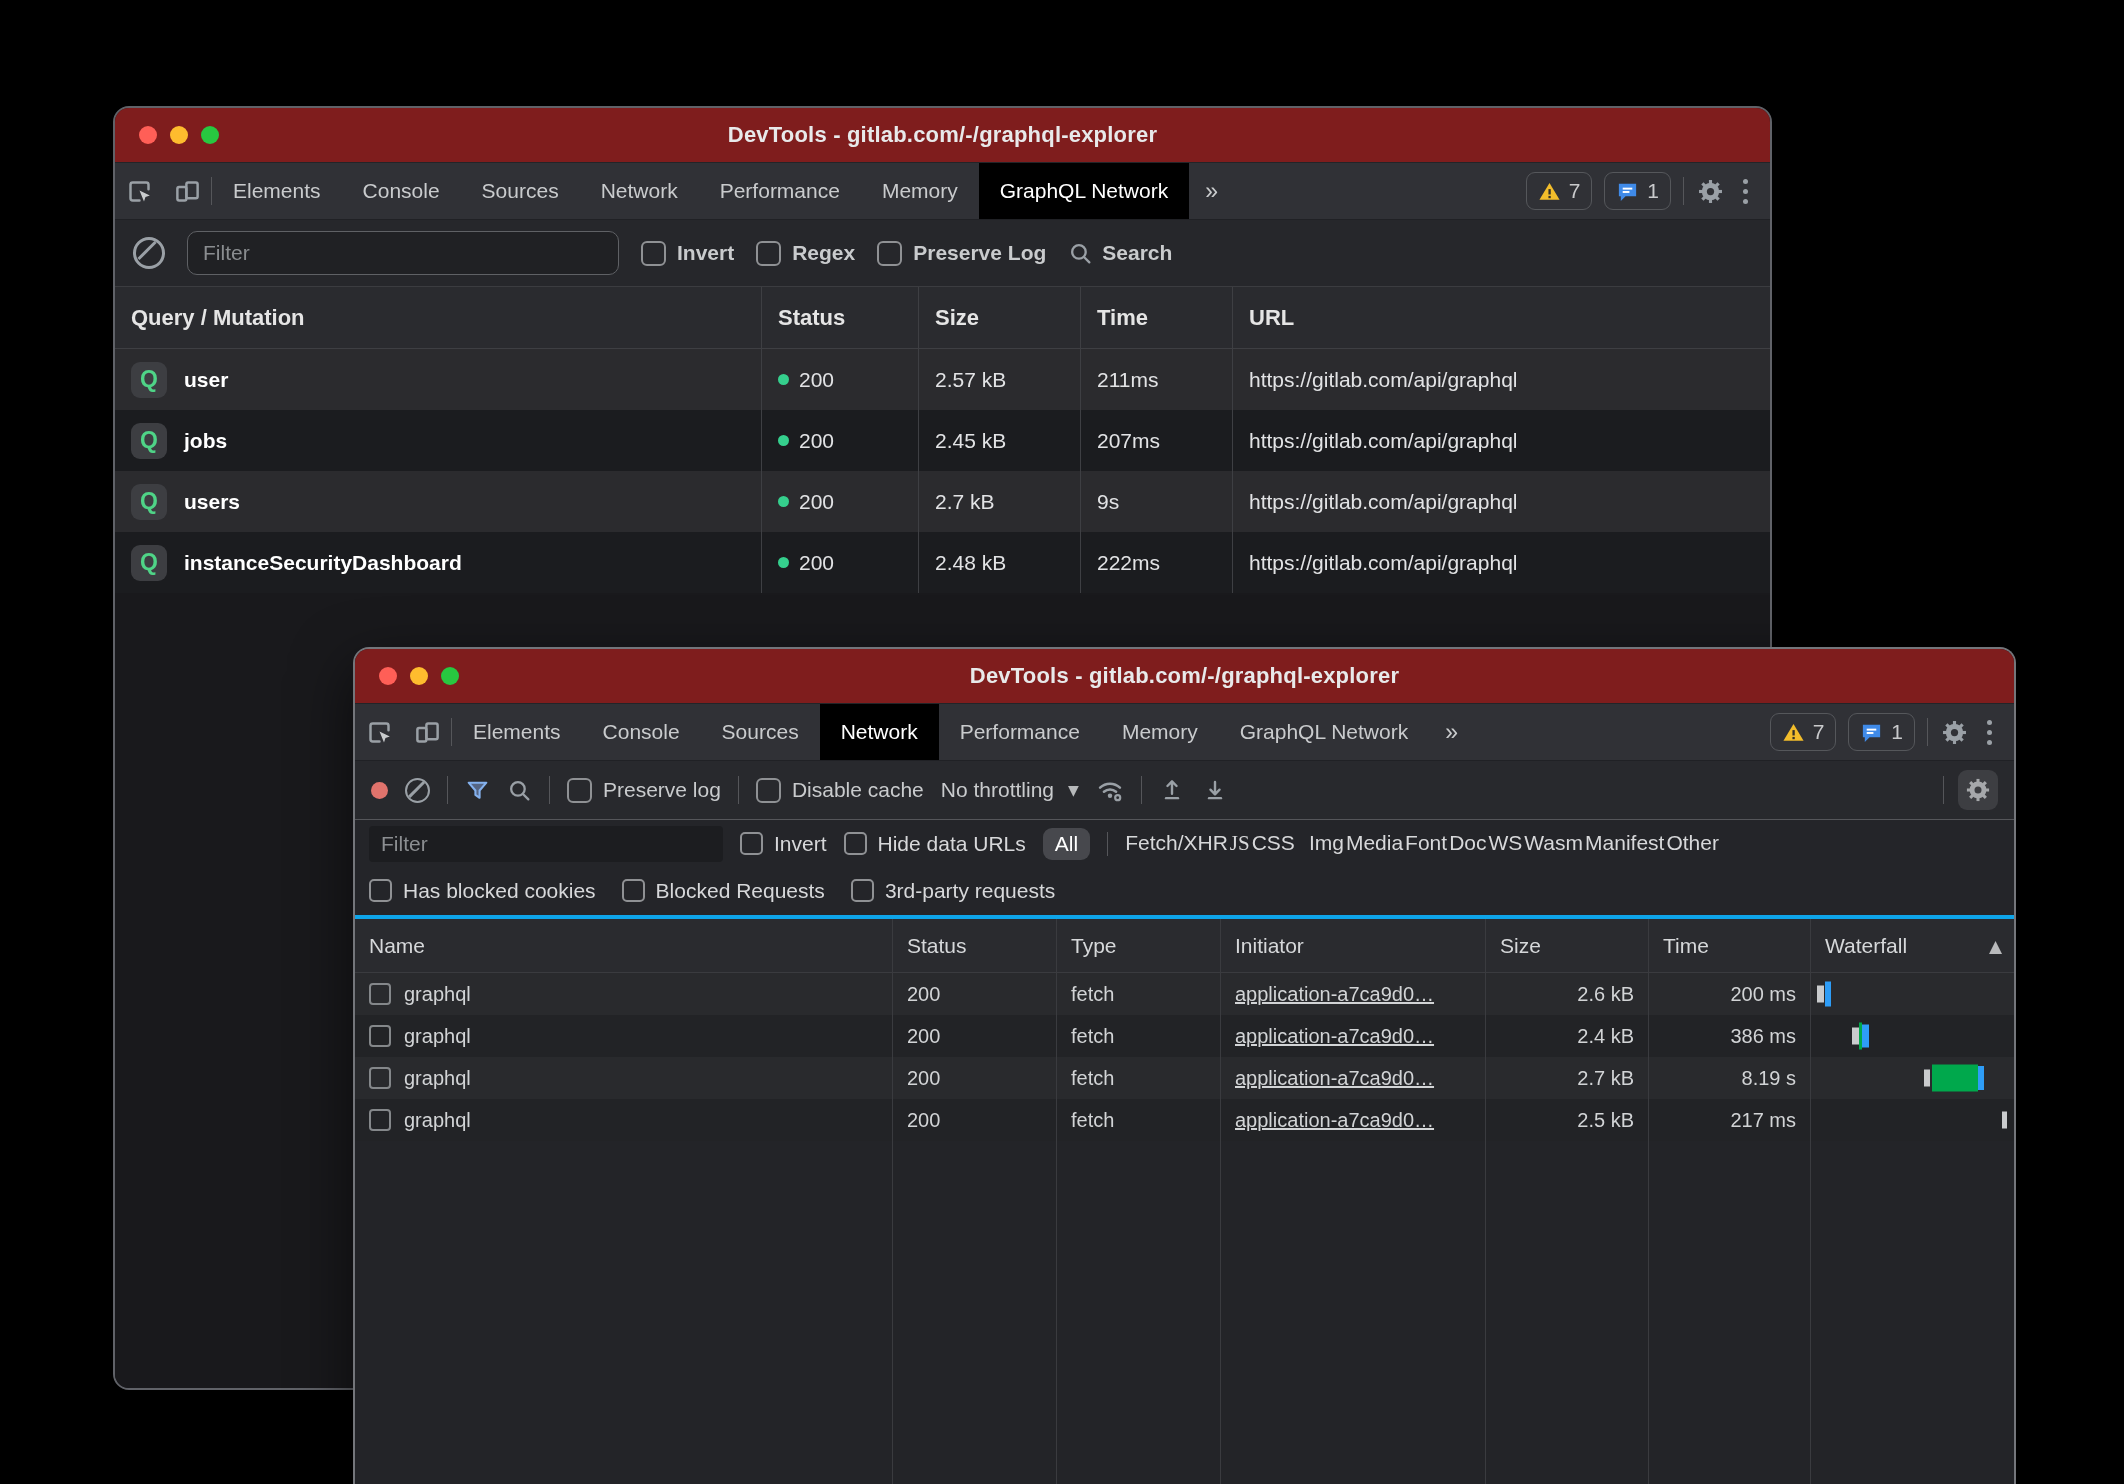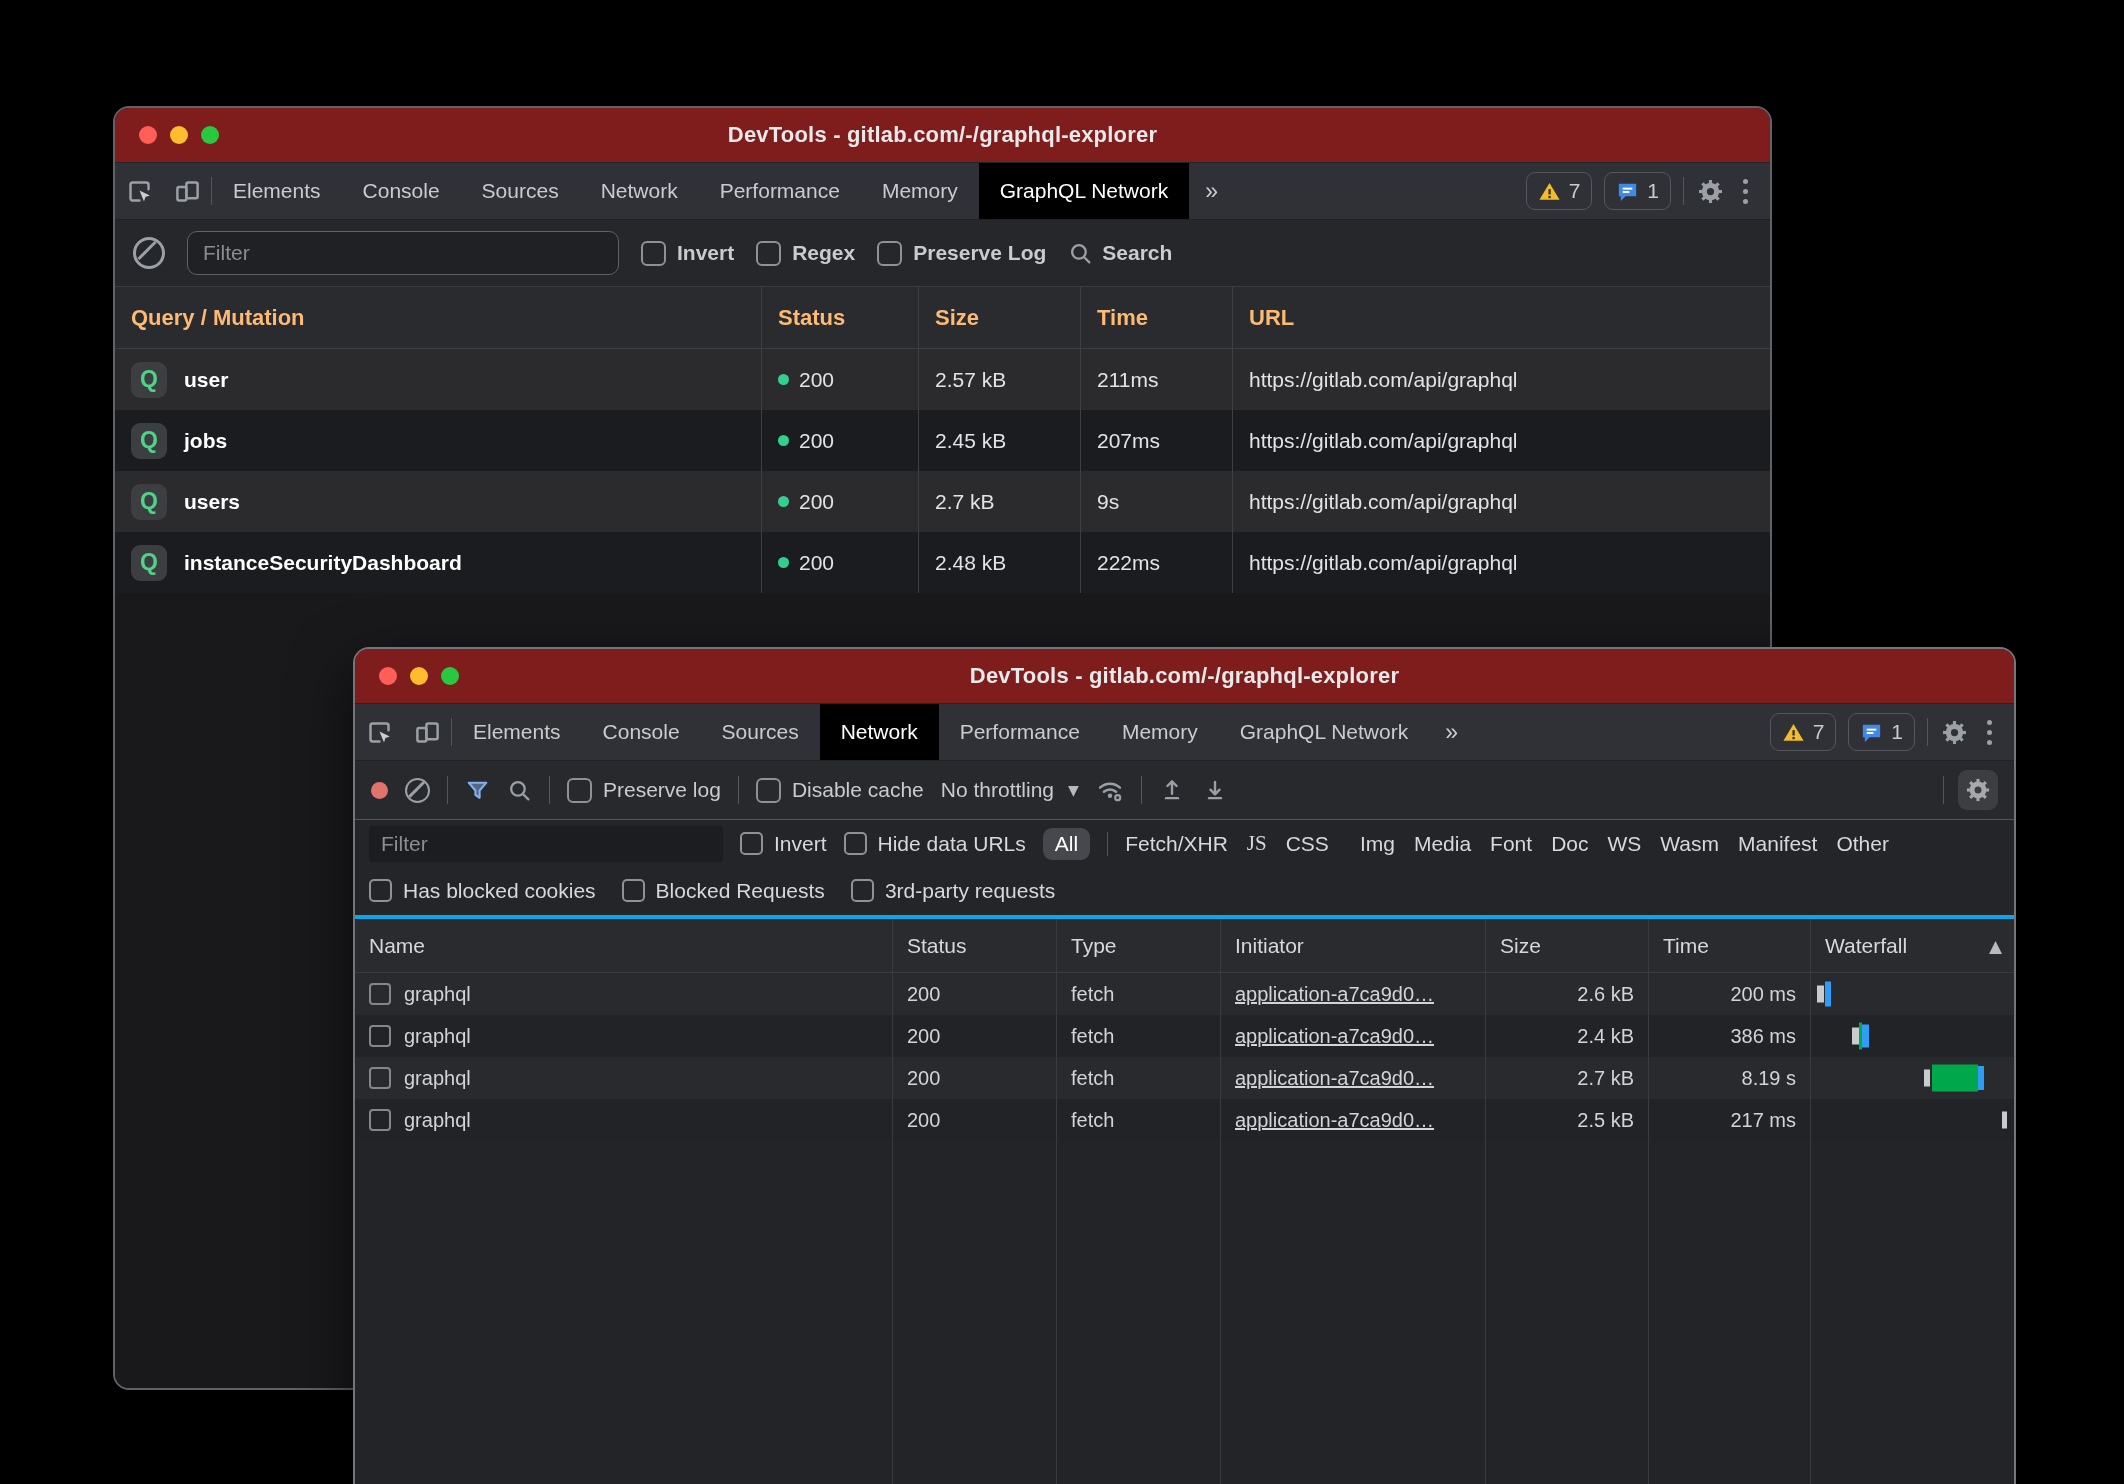--- a/index.html
+++ b/index.html
@@ -46,21 +46,21 @@
   .cbgroup{display:flex;align-items:flex-start;gap:11px;cursor:pointer;}
   
   .gql-toolbar{height:66px;flex:0 0 auto;background:#26272b;display:flex;align-items:center;
     gap:22px;padding:0 18px;color:#c9cbcd;font-size:21px;font-weight:600;border-bottom:1px solid #3b3c40;}
   .gql-filter{width:400px;height:42px;background:#202124;border:1.5px solid #5f6165;border-radius:10px;
     color:#dadcdd;font-size:21px;padding:0 15px;outline:none;font-family:"Liberation Sans",sans-serif;}
   .gql-filter::placeholder{color:#8a8d90;font-weight:400;}
   .searchlbl{display:flex;align-items:center;gap:9px;cursor:pointer;}
   .gql-grid{display:grid;grid-template-columns:646px 157px 162px 152px 1fr;}
   .gql-head{height:61px;background:#2a2b2f;border-bottom:1px solid #3e3f43;flex:0 0 auto;
-    font-weight:bold;color:#fdba74;font-size:22px;}
+    font-weight:bold;color:#e5e5e5;font-size:22px;}
   .gql-grid>div{display:flex;align-items:center;padding-left:16px;overflow:hidden;white-space:nowrap;}
   .gql-grid>div:nth-child(n+2){border-left:1px solid #3e3f43;}
   .gql-row{height:61px;font-size:21px;color:#e2e3e5;flex:0 0 auto;}
   .gql-row.alt{background:#2b2b2e;}
   .gql-row:not(.alt){background:#1b1c1f;}
   .qbadge{width:36px;height:36px;border-radius:9px;background:#3d3e42;color:#4fd487;
     font-weight:bold;font-size:23px;display:flex;align-items:center;justify-content:center;margin-right:17px;flex:0 0 auto;}
   .qname{font-weight:bold;color:#fff;}
   .sdot{width:11px;height:11px;border-radius:50%;background:#35cf8d;margin-right:10px;flex:0 0 auto;}
   .gql-empty{flex:1 1 auto;background:#19191c;}
@@ -77,21 +77,21 @@
   .net-filterrow{height:47px;flex:0 0 auto;background:#242529;display:flex;align-items:center;
     gap:17px;padding:0 14px;color:#d7d8da;font-size:21px;}
   .net-filterrow2{height:48px;flex:0 0 auto;background:#242529;display:flex;align-items:center;
     gap:26px;padding:0 14px;color:#d7d8da;font-size:21px;}
   .net-filterrow .cb,.net-filterrow2 .cb{width:19px;height:19px;border-radius:5px;}
   .net-filter{width:330px;height:36px;background:#1c1d20;border:none;border-radius:4px;
     color:#dadcdd;font-size:21px;padding:0 12px;outline:none;font-family:"Liberation Sans",sans-serif;}
   .net-filter::placeholder{color:#8b8e91;}
   .chip{padding:4px 12px;border-radius:9px;cursor:pointer;white-space:nowrap;}
   .chip.selected{background:#47484d;color:#fff;}
-  .typelist{display:flex;align-items:center;gap:19px;white-space:nowrap;}
+  .typelist{display:flex;align-items:flex-start;gap:2px;white-space:nowrap;}
   .net-grid{display:grid;grid-template-columns:537px 164px 164px 265px 163px 162px 1fr;}
   .net-head{height:53px;flex:0 0 auto;background:#2a2b2f;border-top:4px solid #0ea5e9;
     border-bottom:1px solid #3a3b3f;color:#d6d8da;font-size:21px;}
   .net-grid>div{display:flex;align-items:center;padding-left:14px;overflow:hidden;white-space:nowrap;position:relative;}
   .net-grid>div:nth-child(n+2){border-left:1px solid #3a3b3f;}
   .net-row{height:42px;flex:0 0 auto;font-size:20px;color:#d2d4d6;}
   .net-row.alt{background:#292a2d;}
   .net-row:not(.alt){background:#222326;}
   .net-row .cb{width:18px;height:18px;border-width:2px;border-radius:4px;margin-right:13px;border-color:#84878a;}
   .cell-r{justify-content:flex-end;padding-right:14px;}

